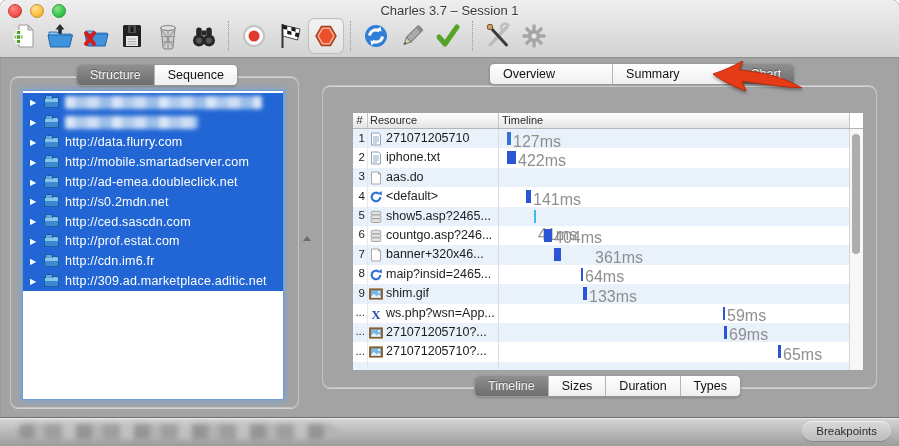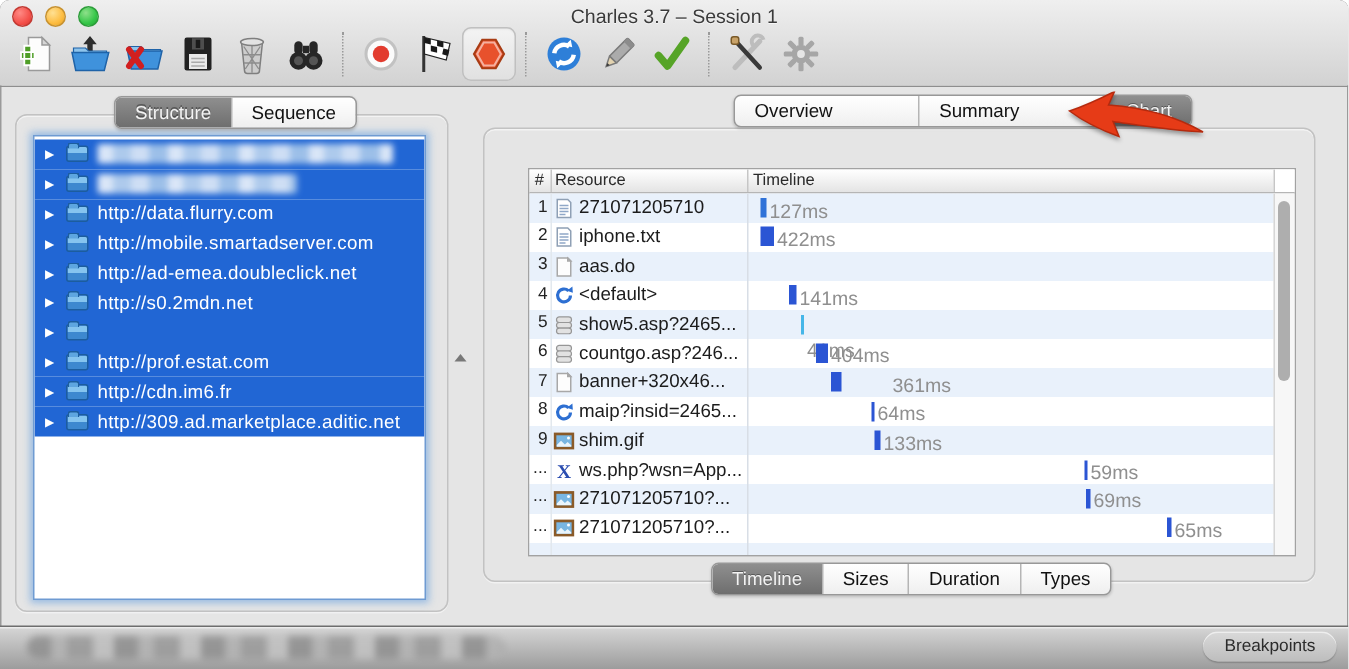--- a/index.html
+++ b/index.html
@@ -1,16 +1,16 @@
 <!DOCTYPE html>
 <html><head>
 <meta charset="utf-8">
 <style>
   html,body{margin:0;padding:0;background:#fff;font-family:"Liberation Sans","DejaVu Sans",sans-serif;}
-  #app{position:relative;width:899px;height:446px;background:#e5e5e5;overflow:hidden;
+  #app{position:relative;width:899px;height:446px;background:#a3a3a3;overflow:hidden;
        border-radius:6px 6px 0 0;box-shadow:0 0 0 1px #9a9a9a inset;}
   
   .titlebar{position:absolute;left:0;top:0;width:899px;height:57px;
     background:linear-gradient(#efefef,#d2d2d2);border-bottom:1px solid #8e8e8e;border-radius:6px 6px 0 0;}
   .wintitle{position:absolute;left:0;right:0;top:3px;text-align:center;font-size:13px;color:#3a3a3a;
     text-shadow:0 1px 0 rgba(255,255,255,.7);}
   .lights{position:absolute;left:8px;top:4px;display:flex;gap:8px;}
   .light{width:12px;height:12px;border-radius:50%;}
   .light.red{background:radial-gradient(circle at 35% 30%,#ff8a85,#f4504a 60%,#d8342e);border:1px solid #c33a33;}
   .light.yellow{background:radial-gradient(circle at 35% 30%,#ffe092,#fdbc40 60%,#df9f23);border:1px solid #c79231;}
@@ -63,21 +63,21 @@
     background:repeating-linear-gradient(180deg,#e9f1fb 0 19.4px,#ffffff 19.4px 38.8px);}
   .vline1{position:absolute;left:14px;top:0;bottom:0;border-left:1px solid #e2e8ee;}
   .vline2{position:absolute;left:145px;top:0;bottom:0;border-left:1px solid #d8dee6;}
   .trow{position:relative;height:19.4px;font-size:12.5px;color:#1c1c1c;}
   .c-num{position:absolute;left:0;width:12px;text-align:right;font-size:11.5px;top:2.5px;color:#222;}
   .c-ric{position:absolute;left:16px;top:3px;width:14px;height:14px;}
   .c-ric svg{width:14px;height:14px;}
   .c-res{position:absolute;left:33px;top:2px;white-space:nowrap;}
   .c-tl{position:absolute;left:146px;right:0;top:0;bottom:0;}
   .bar{position:absolute;top:3px;height:13px;background:#2b55d4;}
-  .tlabel{position:absolute;top:3.5px;font-size:13px;font-style:normal;color:#8f8f8f;white-space:nowrap;}
+  .tlabel{position:absolute;top:3.5px;font-size:16px;font-style:normal;color:#8f8f8f;white-space:nowrap;}
   .tscroll{position:absolute;right:0;top:16px;bottom:0;width:13px;background:#f7f7f7;border-left:1px solid #d6d6d6;}
   .thumb{position:absolute;left:2px;top:5px;width:8px;height:120px;border-radius:4px;background:#aeaeae;}
   .hcorner{position:absolute;right:0;top:0;width:13px;height:15px;background:#fff;border-left:1px solid #c6c6c6;}
   
   .arrow{position:absolute;left:711px;top:61px;filter:drop-shadow(0 2px 1.5px rgba(0,0,0,.35));z-index:6;}
   
   .statusbar{position:absolute;left:0;right:0;bottom:0;height:28px;border-top:1px solid #6e6e6e;
     background:linear-gradient(#d6d6d6,#9c9c9c);box-shadow:inset 0 1px 0 rgba(255,255,255,.55);padding-left:16px;}
   .status-blur{position:absolute;left:18px;top:6px;width:318px;height:15px;border-radius:8px;
     background:repeating-linear-gradient(90deg,#8f8f8f 0 16px,#b2b2b2 16px 27px,#9a9a9a 27px 44px,#c2c2c2 44px 58px);
@@ -294,20 +294,21 @@
         <span class="tri">▶</span>
         <span class="fold"></span>
 
         <span class="turl">http://s0.2mdn.net</span>
       </div>
 
       <div class="lrow">
         <span class="tri">▶</span>
         <span class="fold"></span>
 
+        <span class="turl">http://ced.sascdn.com</span>
       </div>
 
       <div class="lrow">
         <span class="tri">▶</span>
         <span class="fold"></span>
 
         <span class="turl">http://prof.estat.com</span>
       </div>
 
       <div class="lrow">

